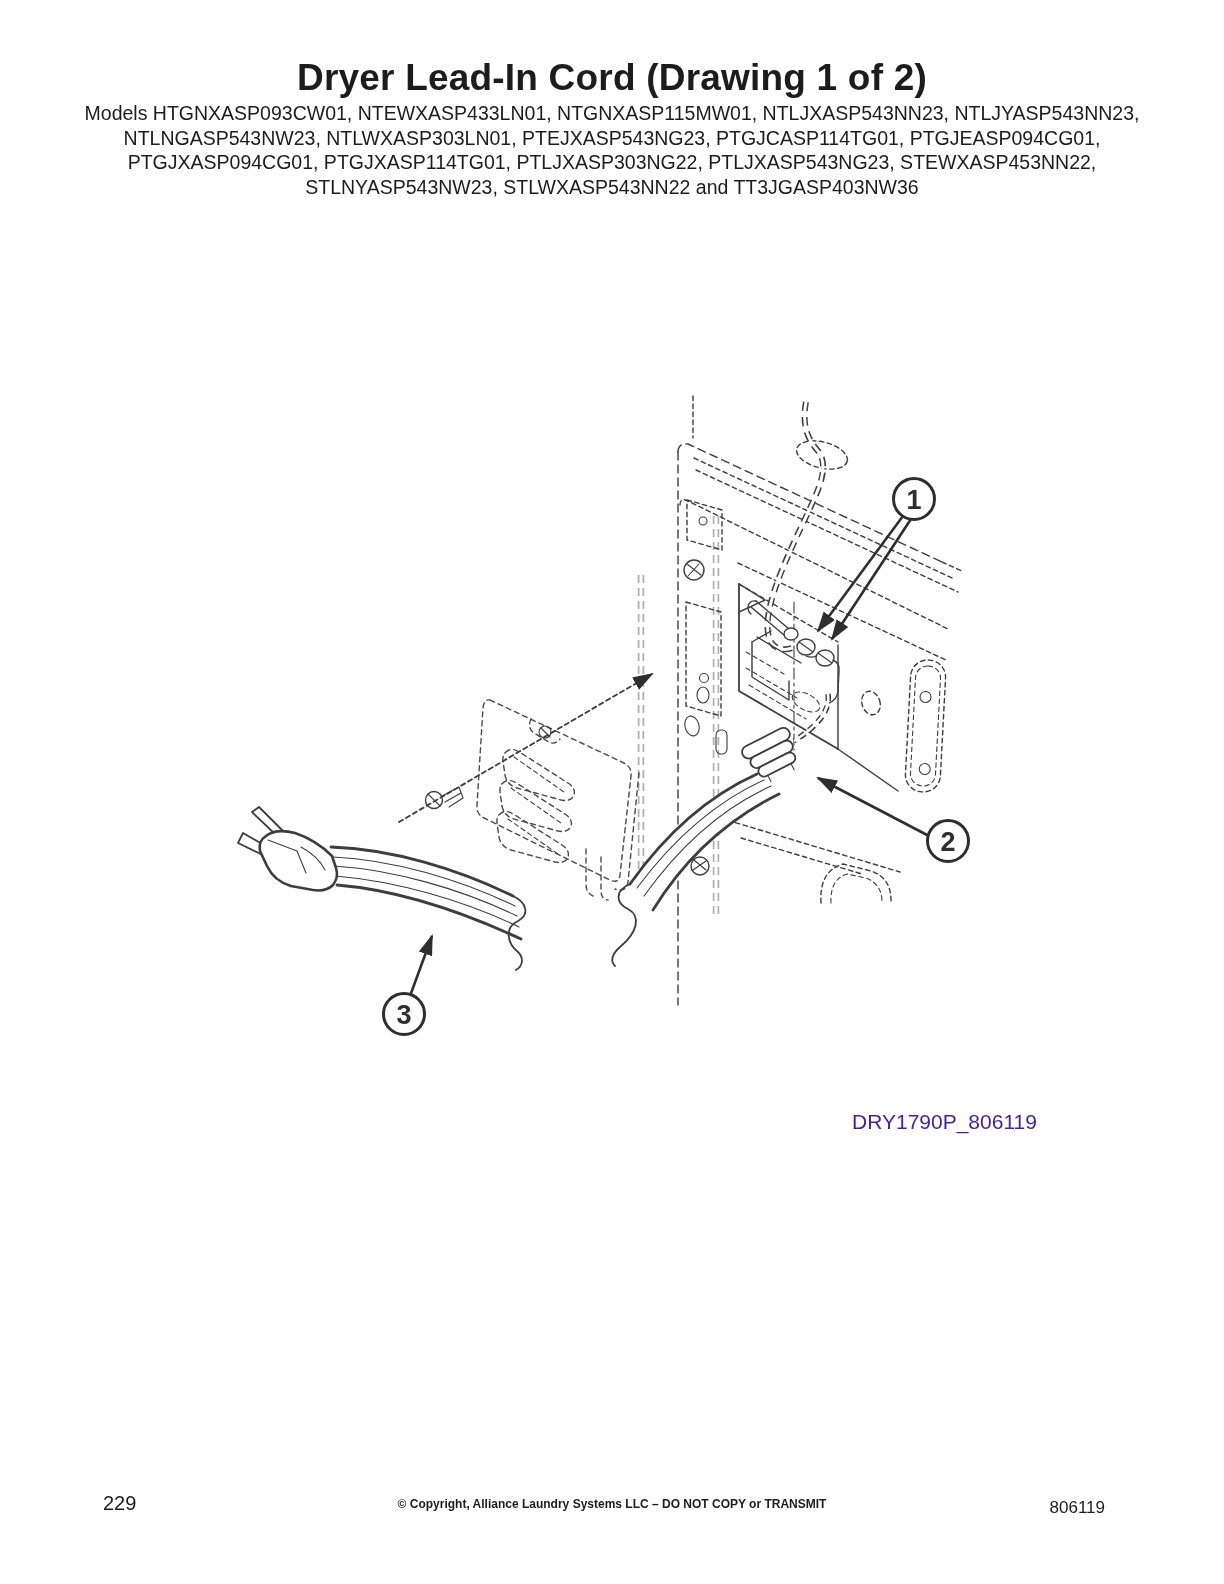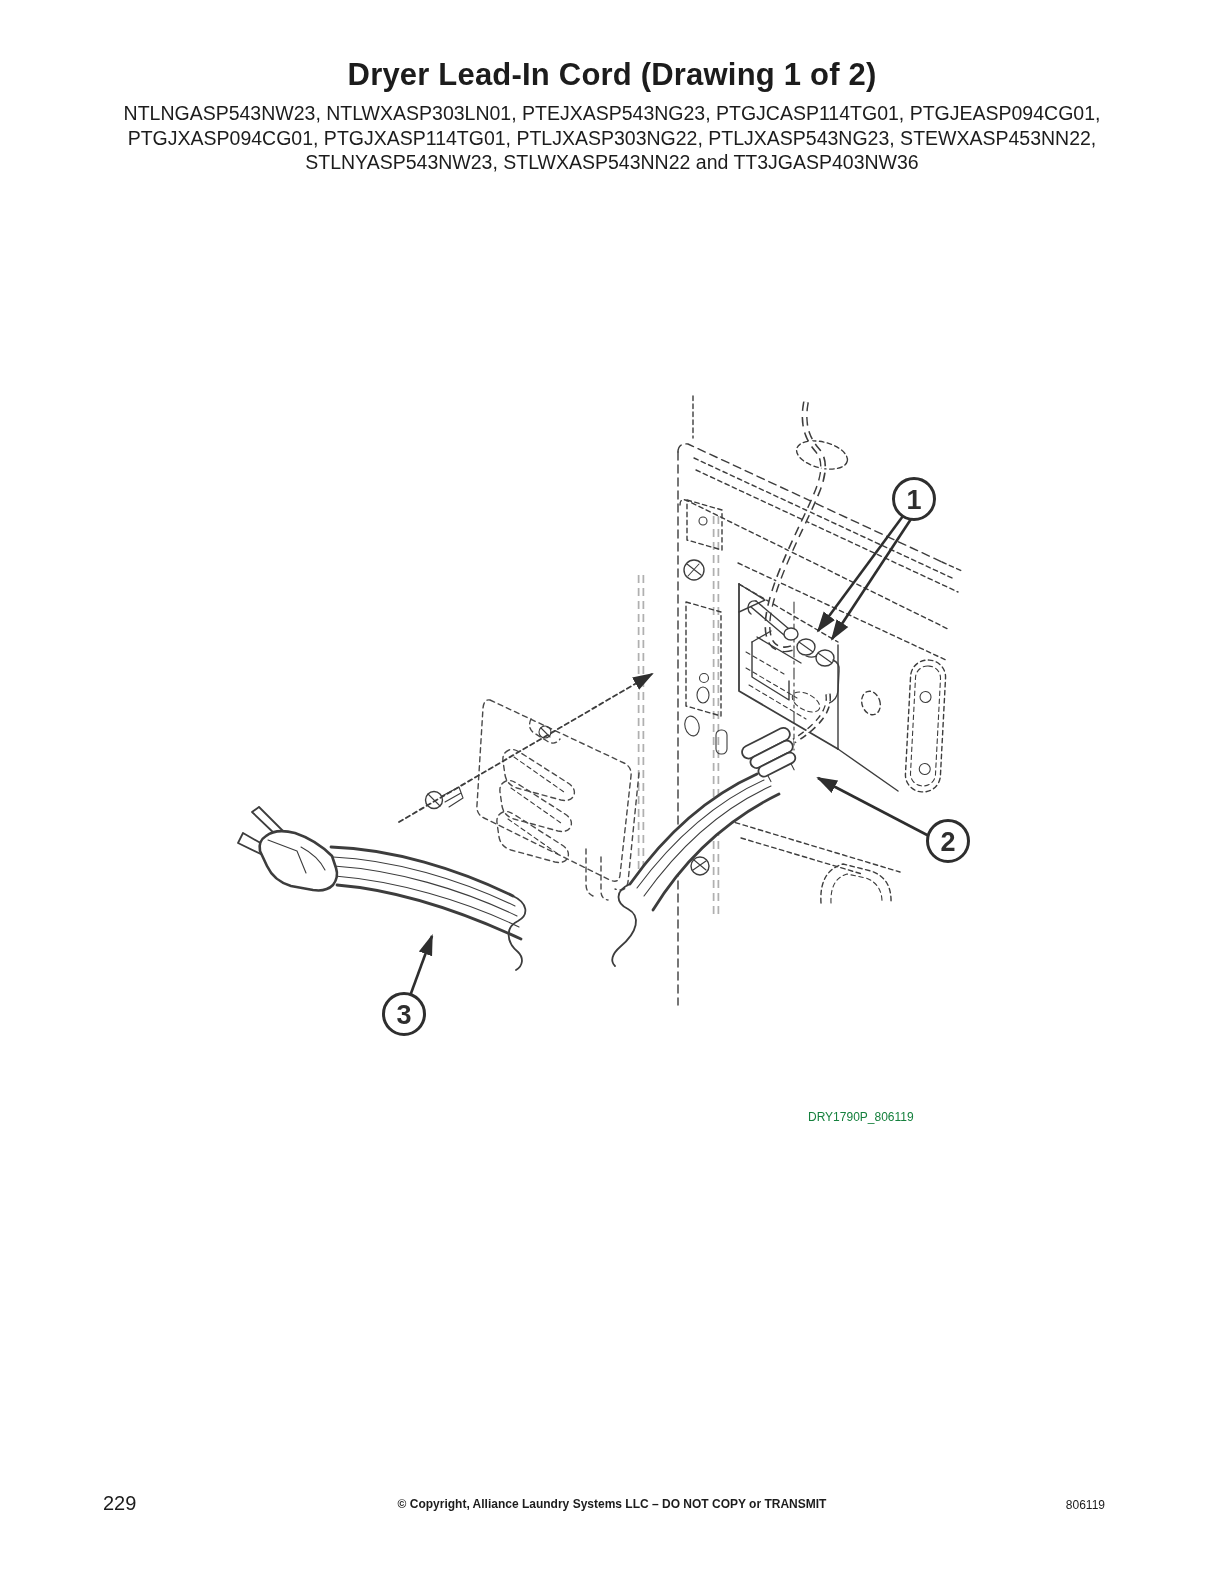--- a/index.html
+++ b/index.html
@@ -3,36 +3,36 @@
 <meta charset="utf-8">
 <style>
   html,body{margin:0;padding:0;}
   body{
     width:1224px;height:1584px;position:relative;background:#ffffff;
     font-family:"Liberation Sans","DejaVu Sans",sans-serif;color:#1c1c1c;
     overflow:hidden;
   }
   .page-title{
     position:absolute;top:57px;left:0;width:100%;text-align:center;
-    font-size:31px;font-weight:bold;letter-spacing:0.2px;
+    font-size:37px;font-weight:bold;letter-spacing:0.2px;
   }
   .model-list{
     position:absolute;top:101px;left:0;width:100%;text-align:center;
     font-size:19.5px;line-height:24.5px;font-weight:400;
   }
   .diagram-svg{position:absolute;top:0;left:0;}
   .drawing-id{
-    position:absolute;left:808px;top:1110px;font-size:12px;color:#15803d;
+    position:absolute;left:852px;top:1110px;font-size:21px;color:#4c1d95;
   }
   .footer-page-number{position:absolute;left:103px;top:1492px;font-size:20px;}
   .footer-copyright{
     position:absolute;left:0;top:1497px;width:100%;text-align:center;
     font-size:12px;font-weight:bold;
   }
-  .footer-doc-number{position:absolute;right:119px;top:1498px;font-size:12px;}
+  .footer-doc-number{position:absolute;right:119px;top:1498px;font-size:17px;}
 
   
   .ln{fill:none;stroke:#3d3d3d;stroke-width:1.4;stroke-linecap:round;stroke-linejoin:round;}
   .thk{stroke-width:2.8;}
   .med{stroke-width:1.8;}
   .thin{stroke-width:1.1;}
   .dash{stroke-dasharray:8 5;}
   .dashsm{stroke-dasharray:4.5 3.5;}
   .dashdot{stroke-dasharray:11 4 3 4;}
   .pl{fill:none;stroke:#4a4a4a;stroke-width:1.4;stroke-dasharray:5 4;stroke-linecap:round;stroke-linejoin:round;}
@@ -41,20 +41,21 @@
   .callout-circle{fill:#ffffff;stroke:#2e2e2e;stroke-width:3;}
   .callout-num{font-family:"Liberation Sans",sans-serif;font-size:27px;font-weight:bold;
     fill:#2e2e2e;text-anchor:middle;}
 </style>
 </head>
 <body>
 
 <div class="page-title">Dryer Lead-In Cord (Drawing 1 of 2)</div>
 
 <div class="model-list">
+  <div>Models HTGNXASP093CW01, NTEWXASP433LN01, NTGNXASP115MW01, NTLJXASP543NN23, NTLJYASP543NN23,</div>
   <div>NTLNGASP543NW23, NTLWXASP303LN01, PTEJXASP543NG23, PTGJCASP114TG01, PTGJEASP094CG01,</div>
   <div>PTGJXASP094CG01, PTGJXASP114TG01, PTLJXASP303NG22, PTLJXASP543NG23, STEWXASP453NN22,</div>
   <div>STLNYASP543NW23, STLWXASP543NN22 and TT3JGASP403NW36</div>
 </div>
 
 <svg class="diagram-svg" width="1224" height="1584" viewBox="0 0 1224 1584" xmlns="http://www.w3.org/2000/svg">
   <defs>
     <marker id="ah" markerUnits="userSpaceOnUse" markerWidth="24" markerHeight="18" refX="19" refY="8" orient="auto">
       <path d="M0,1 L21,8 L0,15 Z" fill="#2e2e2e"></path>
     </marker>

